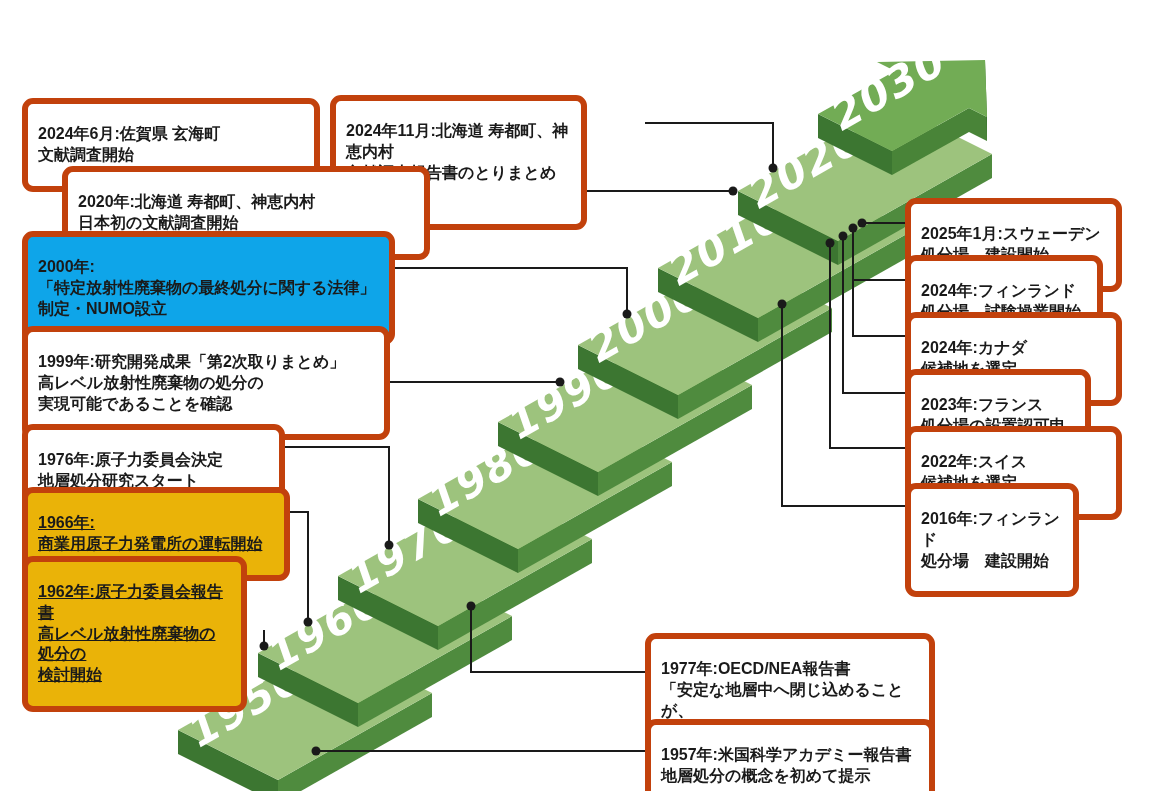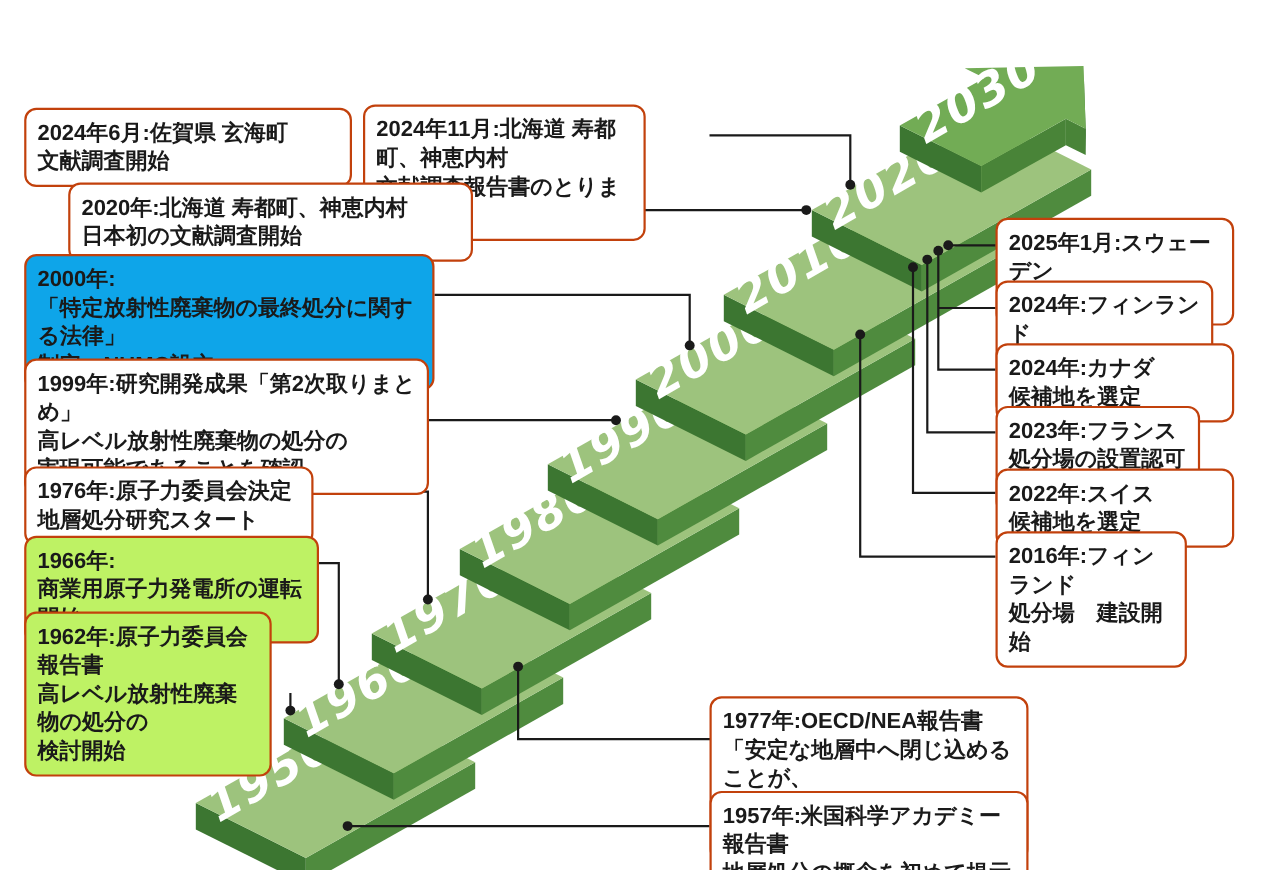--- a/index.html
+++ b/index.html
@@ -6,32 +6,32 @@
   body{
     width:1153px;height:791px;position:relative;overflow:hidden;background:#ffffff;
     font-family:"Liberation Sans","DejaVu Sans",sans-serif;
   }
   #stage{position:absolute;left:0;top:0;width:1153px;height:791px;}
   svg{position:absolute;left:0;top:0;}
   .event-box{
     position:absolute;
     box-sizing:border-box;
     background:#ffffff;
-    border:2px solid #c2410c;
+    border:6px solid #c2410c;
     border-radius:11px;
-    padding:8px 10px;
-    font-size:20px;
+    padding:20px 10px;
+    font-size:16px;
     font-weight:bold;
     line-height:1.3;
     color:#1a1a1a;
     white-space:pre-line;
     letter-spacing:0px;
   }
   .event-box.yellow{background:#0ea5e9;}
-  .event-box.green{background:#bef264;}
+  .event-box.green{background:#eab308;text-decoration:underline;}
   .year-label{
     font-family:"DejaVu Sans","Liberation Sans",sans-serif;
     font-weight:bold;font-style:italic;
     fill:#ffffff;font-size:42px;letter-spacing:2px;
     text-anchor:middle;
   }
 </style>
 </head>
 <body>
 

